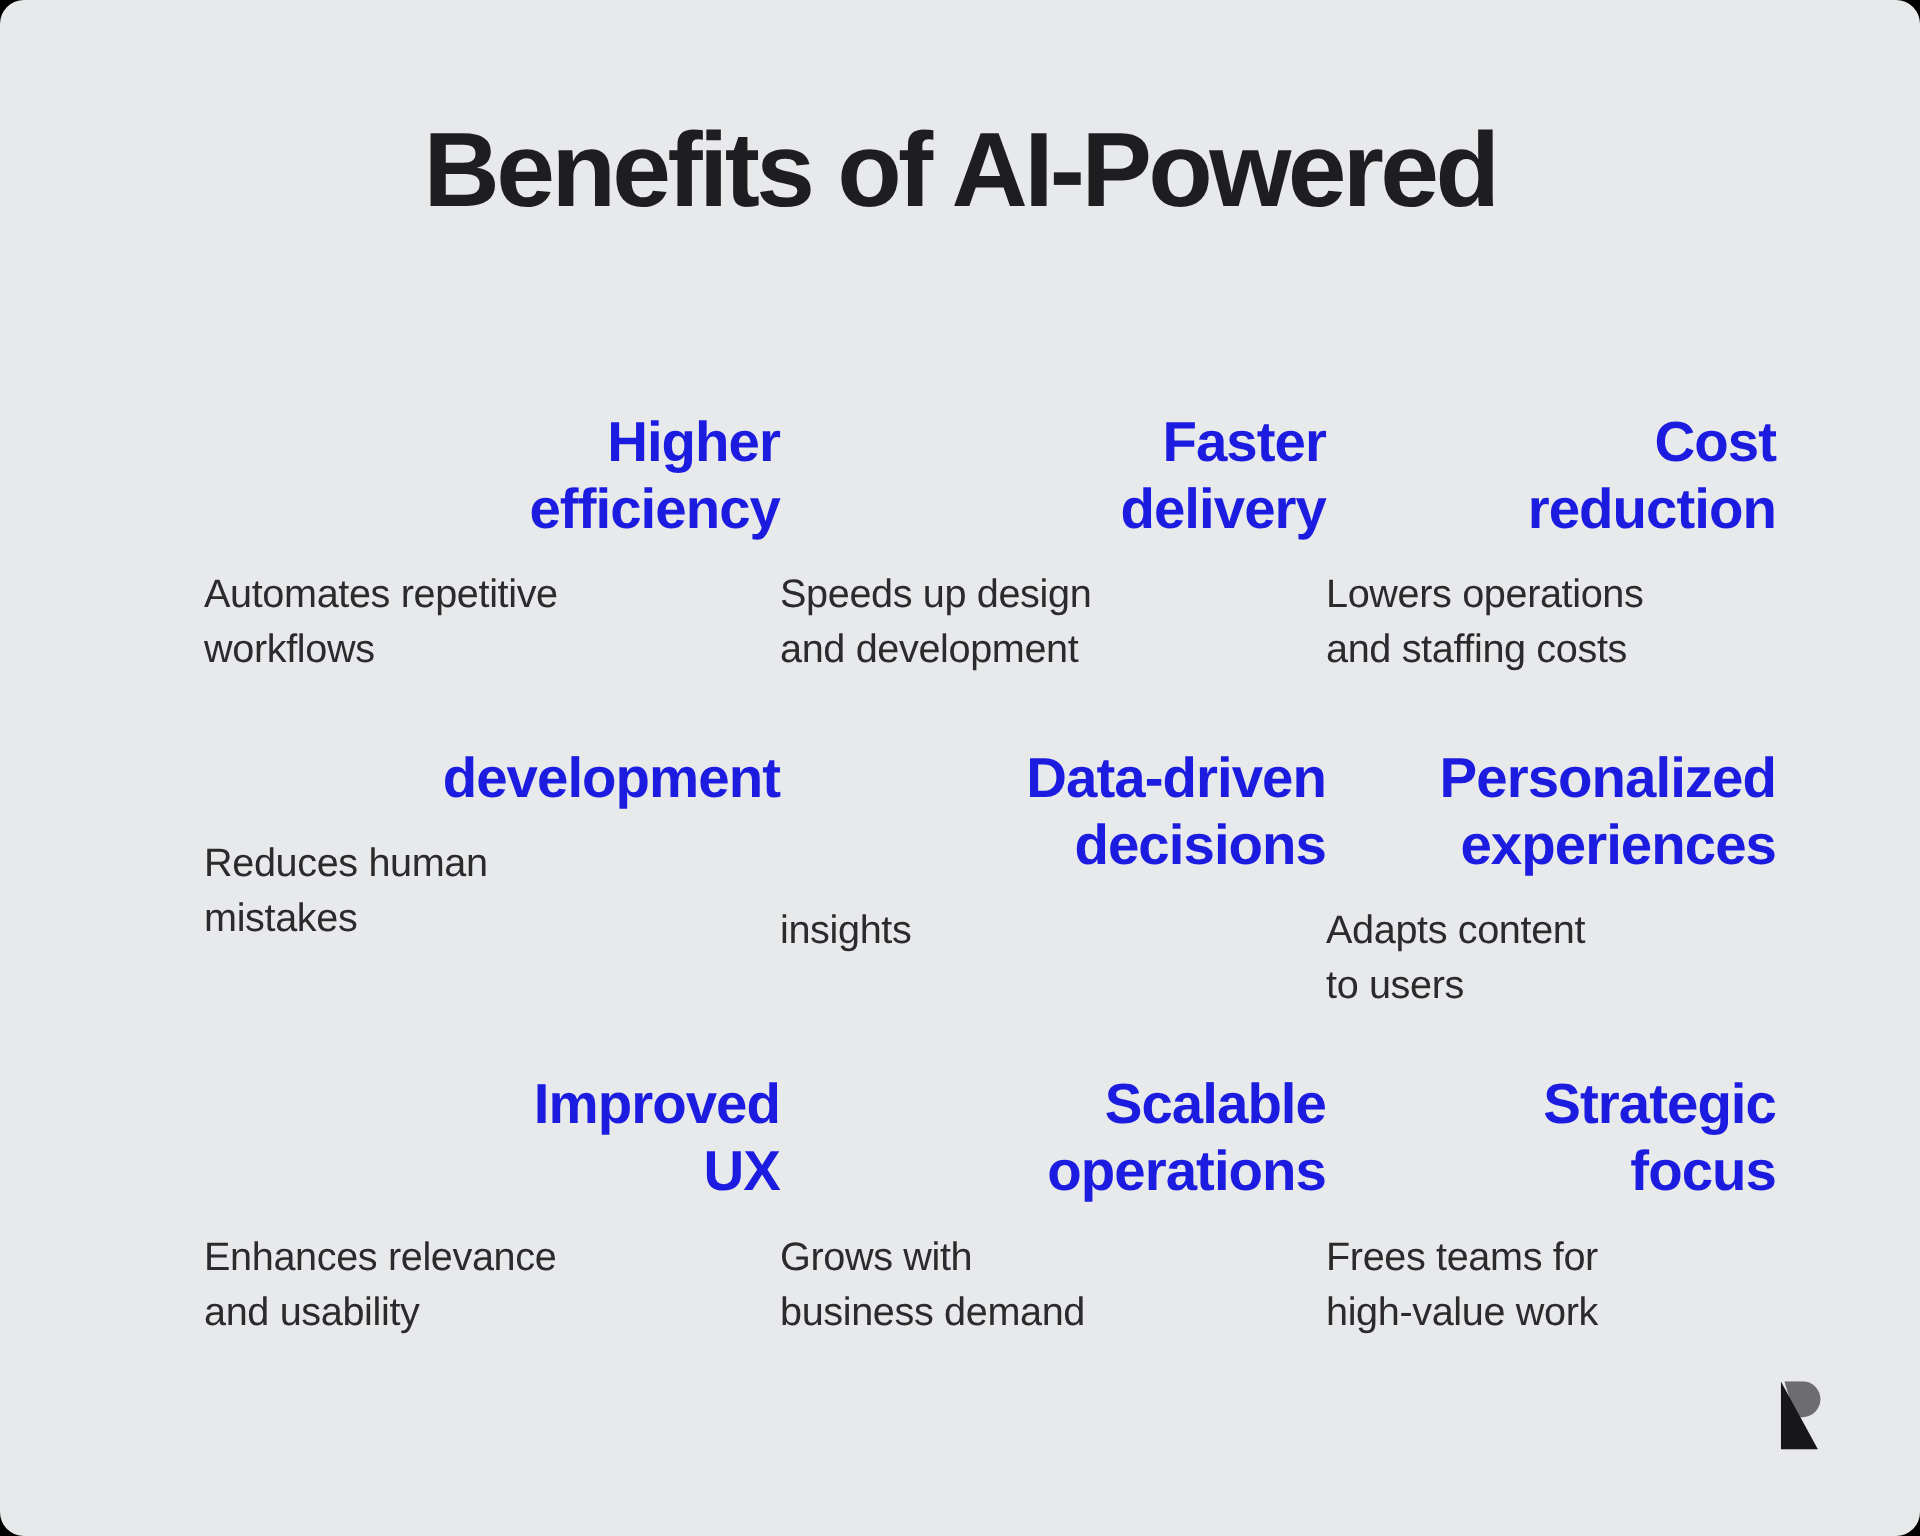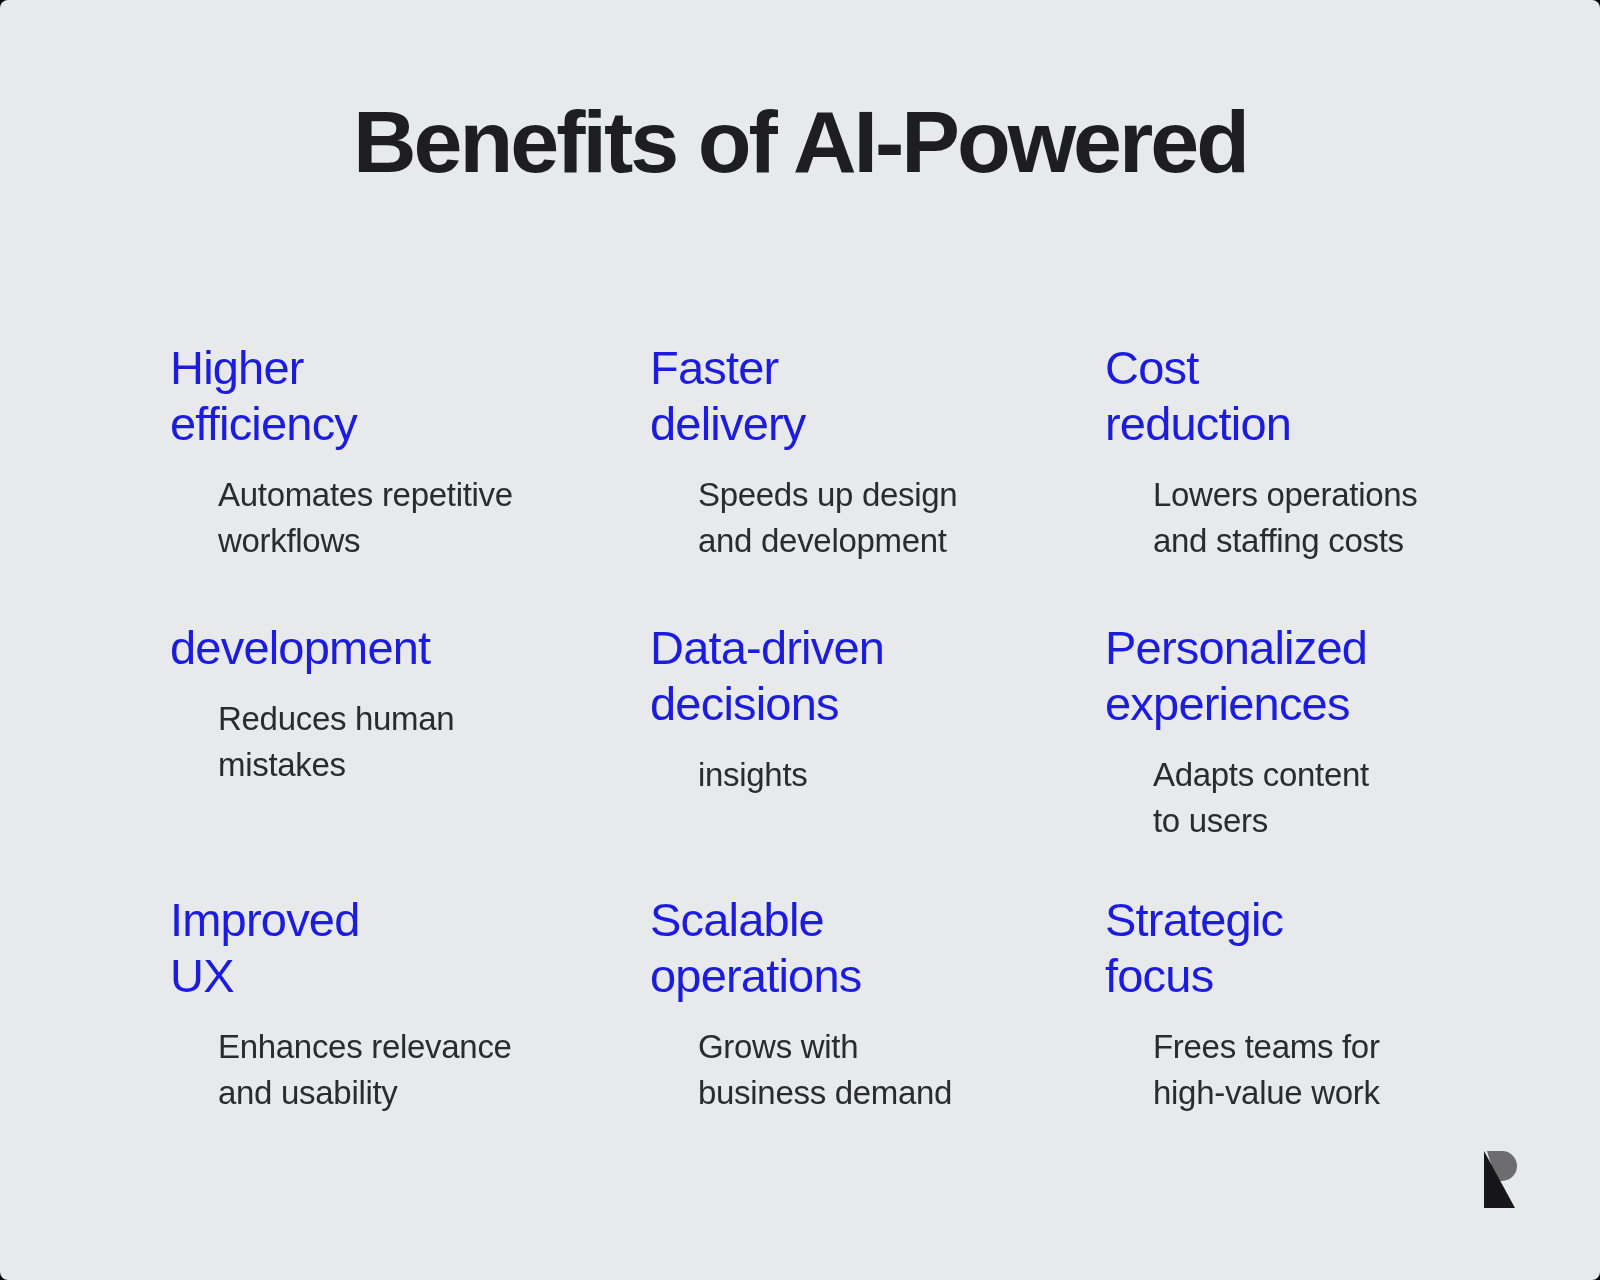--- a/index.html
+++ b/index.html
@@ -6,21 +6,21 @@
   html, body {
     width: 1600px; height: 1280px;
     background: var(--outer-bg, #000);
     font-family: "Liberation Sans", sans-serif;
     overflow: hidden;
   }
   .card {
     position: absolute;
     inset: 0;
     background: var(--card-bg, #e8e9ea);
-    border-radius: 8px;
+    border-radius: 20px;
     overflow: hidden;
   }
   .title {
     position: absolute;
     top: 92px;
     left: 0; right: 0;
     text-align: center;
     color: var(--title-color, #1e1e20);
     font-size: 88px;
     font-weight: 700;
@@ -34,34 +34,35 @@
     top: 340px;
     right: 120px;
     display: grid;
     grid-template-columns: 480px 455px 1fr;
     grid-template-rows: 280px 272px auto;
   }
   .cell { position: relative; }
   .bh {
     color: var(--accent-blue, #1c1ce0);
     font-size: 47px;
-    font-weight: 400;
+    font-weight: 700;
     line-height: 56px;
     letter-spacing: -0.8px;
+    text-align: right;
   }
   .bh .line { display: block; }
   .bd {
     margin-top: 20px;
     color: var(--body-color, #2b2b2d);
     font-size: 33px;
     font-weight: 400;
     line-height: 46px;
     letter-spacing: -0.3px;
   }
-  .bd .line { display: block; margin-left: 48px; }
+  .bd .line { display: block; }
   .logo {
     position: absolute;
     left: 1484px;
     top: 1151px;
     width: 34px;
     height: 57px;
   }
 </style>
 </head>
 <body>

